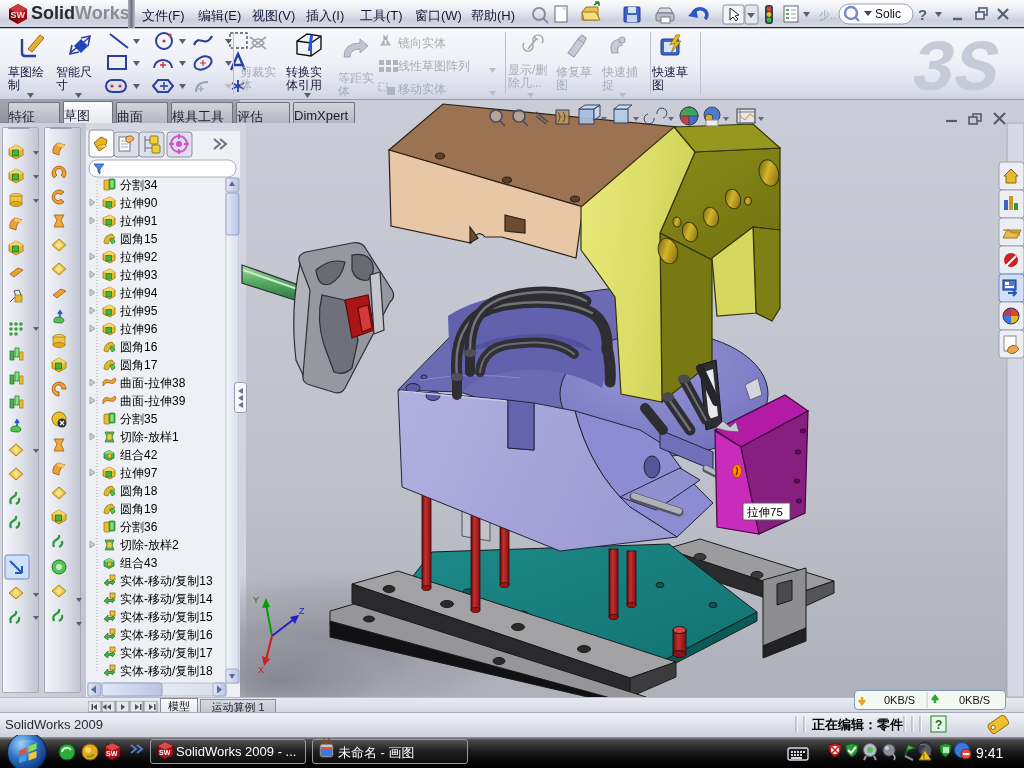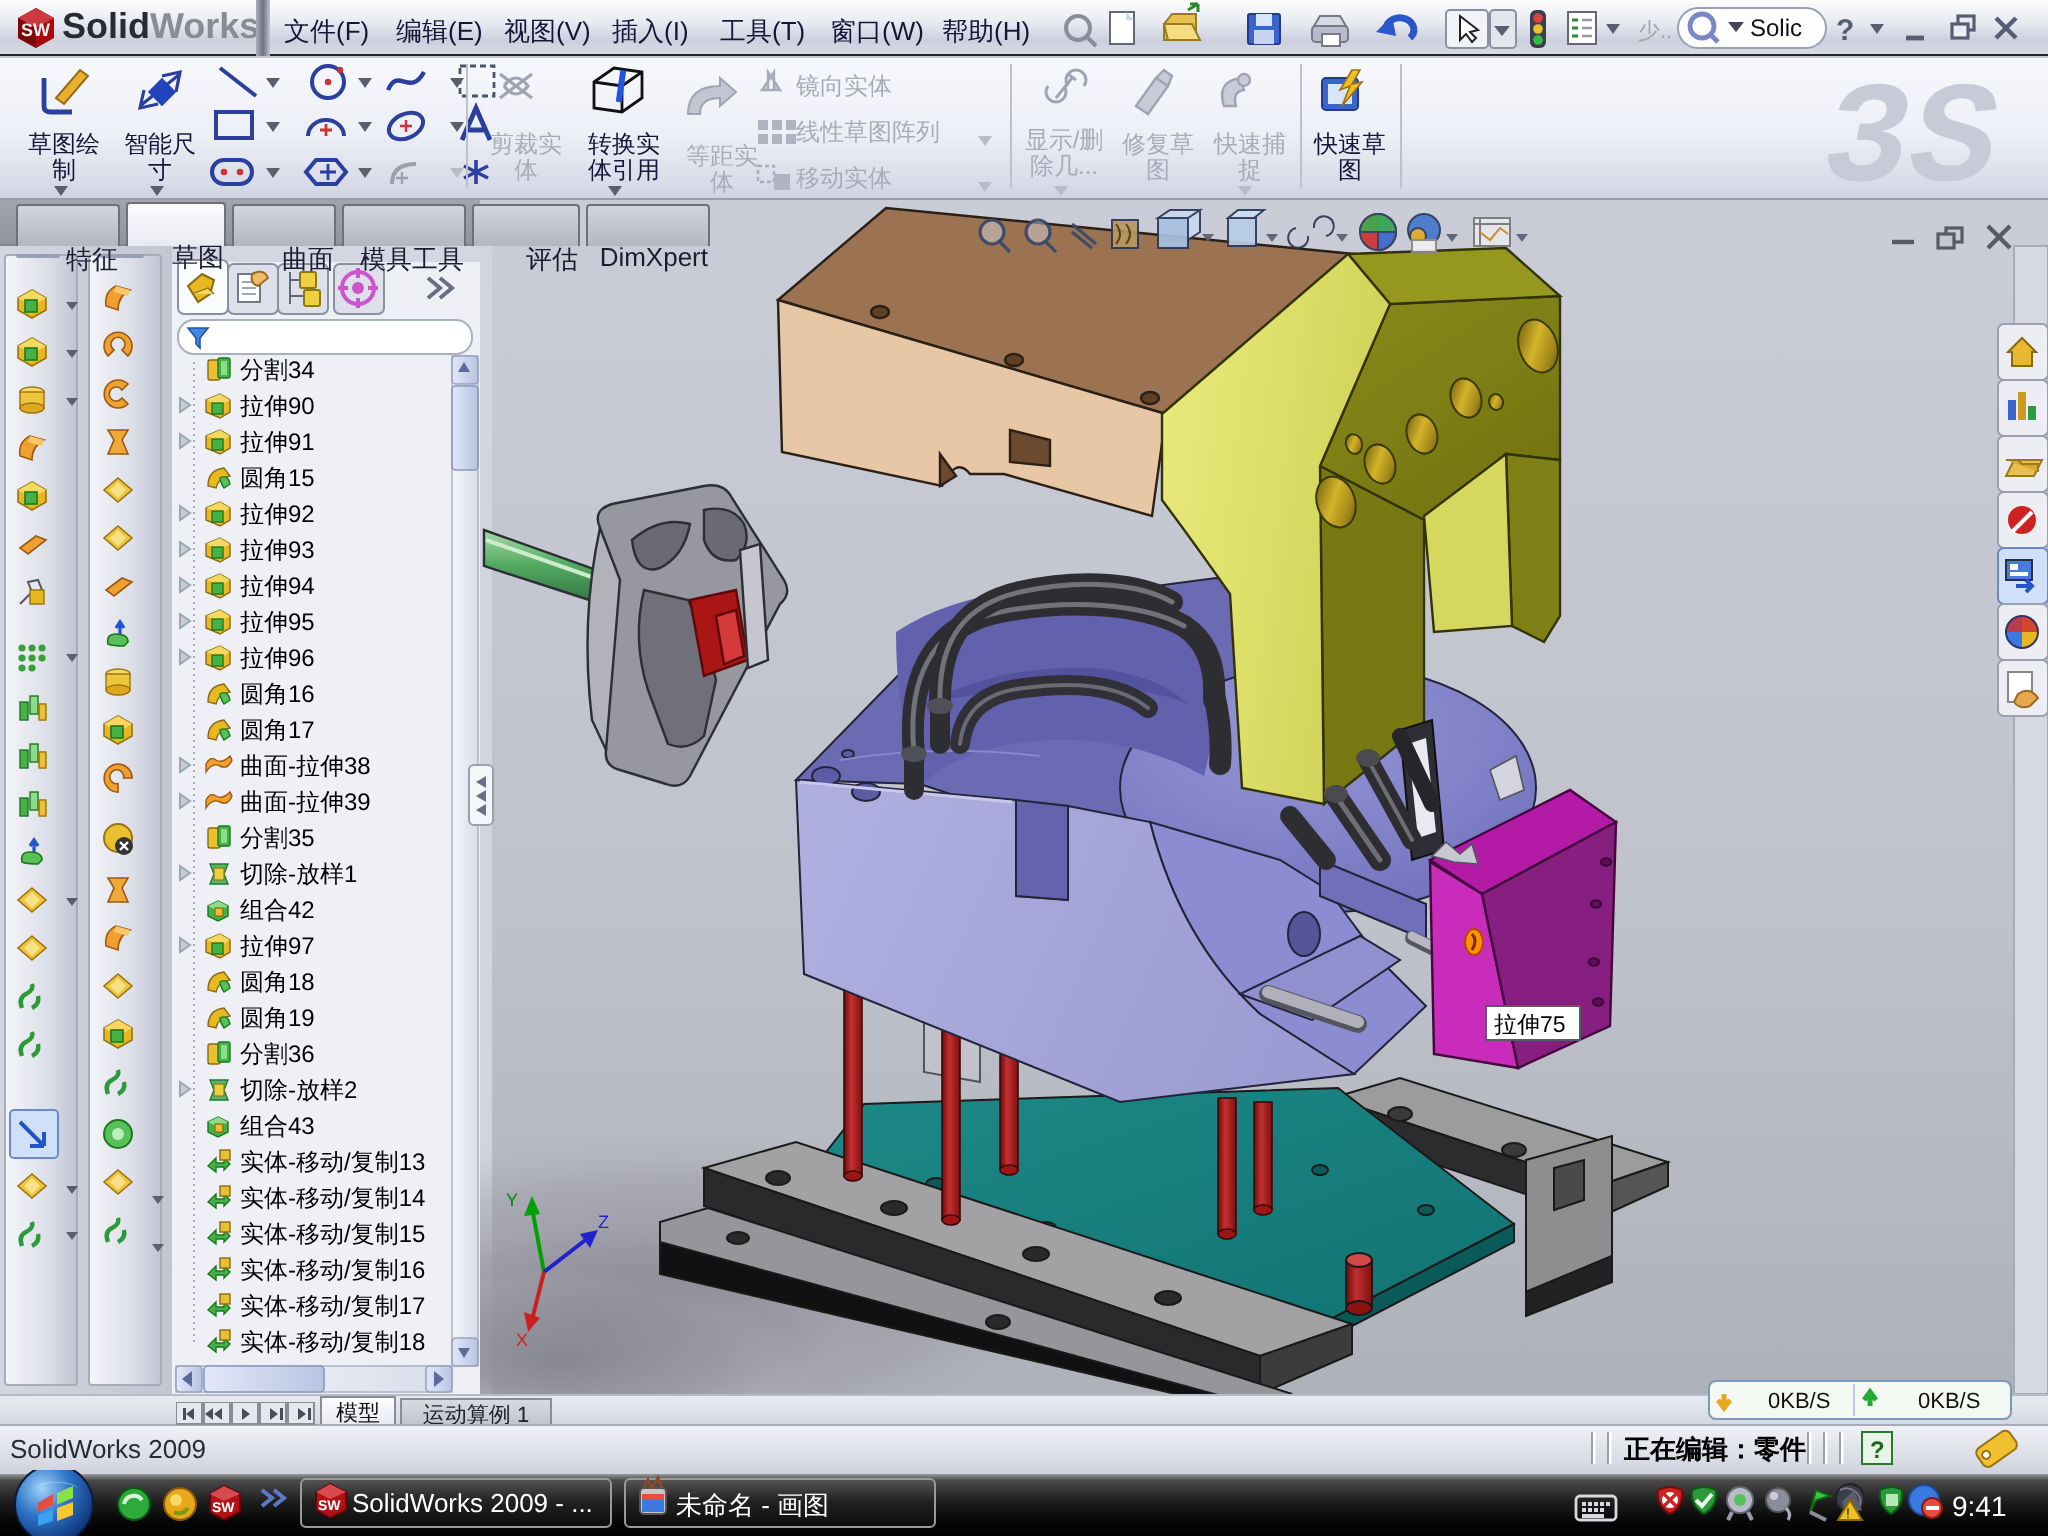--- a/index.html
+++ b/index.html
@@ -2,26 +2,26 @@
 <html><head><meta charset="utf-8">
 <style>
 *{margin:0;padding:0;box-sizing:border-box}
 html,body{width:1024px;height:768px;overflow:hidden;font-family:"Liberation Sans",sans-serif;background:#c5c7d1}
 .abs{position:absolute}
 #titlebar{left:0;top:0;width:1024px;height:28px;background:linear-gradient(#fdfdfe,#e9ebf2 40%,#ccd0dd 75%,#d8dbe6);border-bottom:1px solid #23232d}
 #swtext{left:31px;top:3px;font-size:18px;font-weight:bold;color:#2a2a33}
 #swtext .w{color:#8b8b95}
 .menu{top:7px;font-size:13px;color:#16163a}
 #ribbon{left:0;top:29px;width:1024px;height:71px;background:linear-gradient(#f7f8fc,#edeff6 55%,#d8dbe8 90%,#ced2e1);border-bottom:1px solid #9a9daa}
-.rbt{position:absolute;font-size:12px;color:#16163a;text-align:center;line-height:13px;white-space:nowrap}
+.rbt{position:absolute;font-size:12px;color:#16163a;line-height:13px;white-space:nowrap}
 .rbt.g{color:#a8acba}
 .rbt.gl{text-align:right}
 .rsep{position:absolute;top:32px;width:1px;height:62px;background:#bcbfcc}
 #tabrow{left:0;top:100px;width:360px;height:23px;background:linear-gradient(#a2a4af,#91939d);border-bottom:1px solid #84868f}
-.tab{position:absolute;top:102px;z-index:5;height:21px;background:linear-gradient(#d2d4dd,#b4b6c1);border:1px solid #6e707a;border-bottom:none;border-radius:2px 2px 0 0;font-size:13px;color:#1c1c33;text-align:right;padding-top:18px}
+.tab{position:absolute;top:102px;z-index:5;height:21px;background:linear-gradient(#d2d4dd,#b4b6c1);border:1px solid #6e707a;border-bottom:none;border-radius:2px 2px 0 0;font-size:13px;color:#1c1c33;text-align:left;padding-top:5px}
 .tab.active{background:linear-gradient(#fbfbfd,#e8eaf1);height:22px;top:101px;z-index:3}
 #lbar{left:0;top:123px;width:86px;height:574px;background:linear-gradient(90deg,#d4d6e1,#c3c5d2)}
 .tcol{position:absolute;top:127px;width:37px;height:566px;background:linear-gradient(90deg,#f4f5f9,#dcdee8 60%,#c2c5d2);border:1px solid #a8abb8;border-radius:2px}
 #tree{left:86px;top:123px;width:154px;height:574px;background:#eef0f6;border:1px solid #9aa0ad}
 #btabs{left:0;top:697px;width:1024px;height:15px;background:linear-gradient(#e8eaf1,#d5d8e2);border-top:1px solid #b8bbc6}
 #status{left:0;top:712px;width:1024px;height:25px;background:linear-gradient(#f1f2f7,#cfd2de);border-top:1px solid #a8abb8}
 #taskbar{left:0;top:737px;width:1024px;height:31px;background:linear-gradient(#9a9a9a,#4a4a4a 10%,#1d1d1d 45%,#070707 75%,#000)}
 .tbtn{position:absolute;top:739px;height:25px;border:1px solid #9a9a9a;border-radius:3px;background:linear-gradient(#555,#222 45%,#0d0d0d);color:#fff;font-size:13px;padding:4px 6px 0 25px;white-space:nowrap;overflow:hidden}
 </style></head>
 <body>

